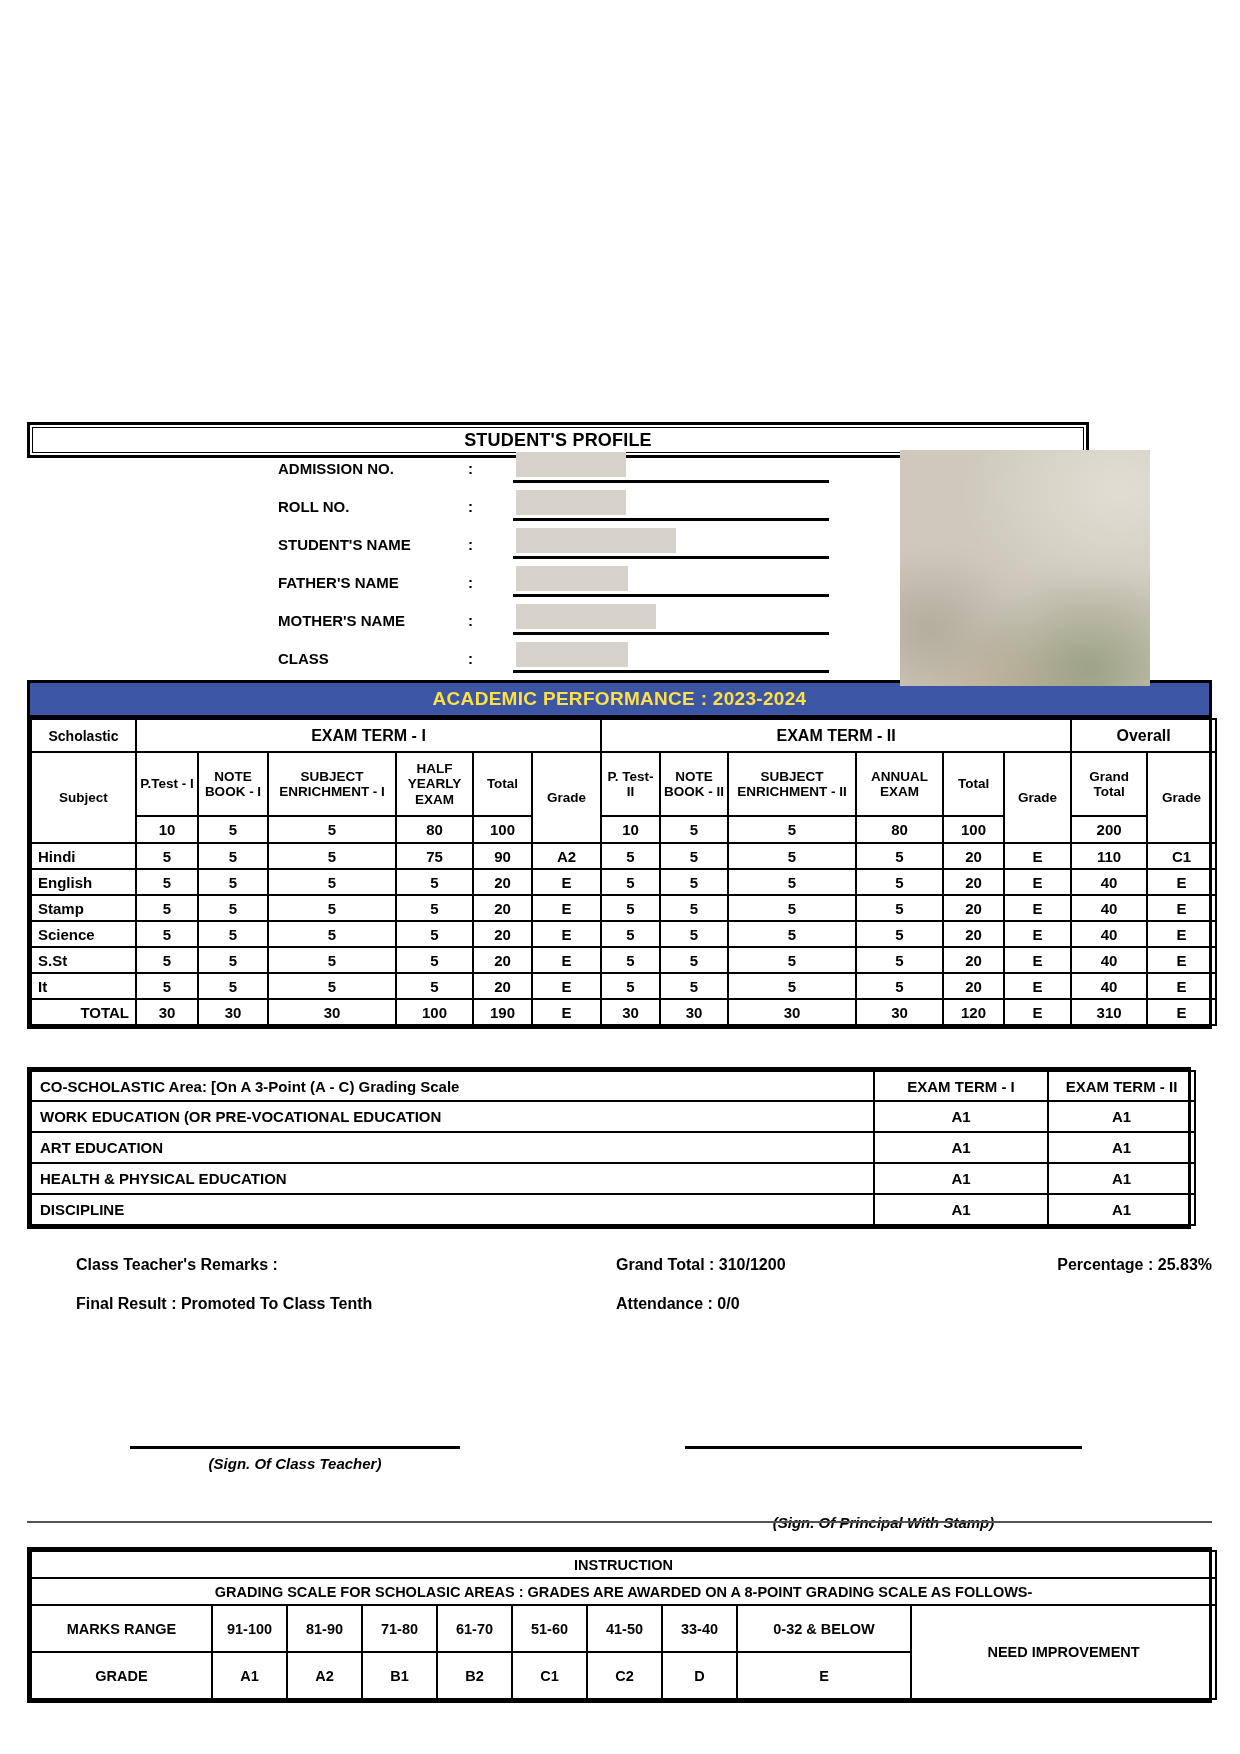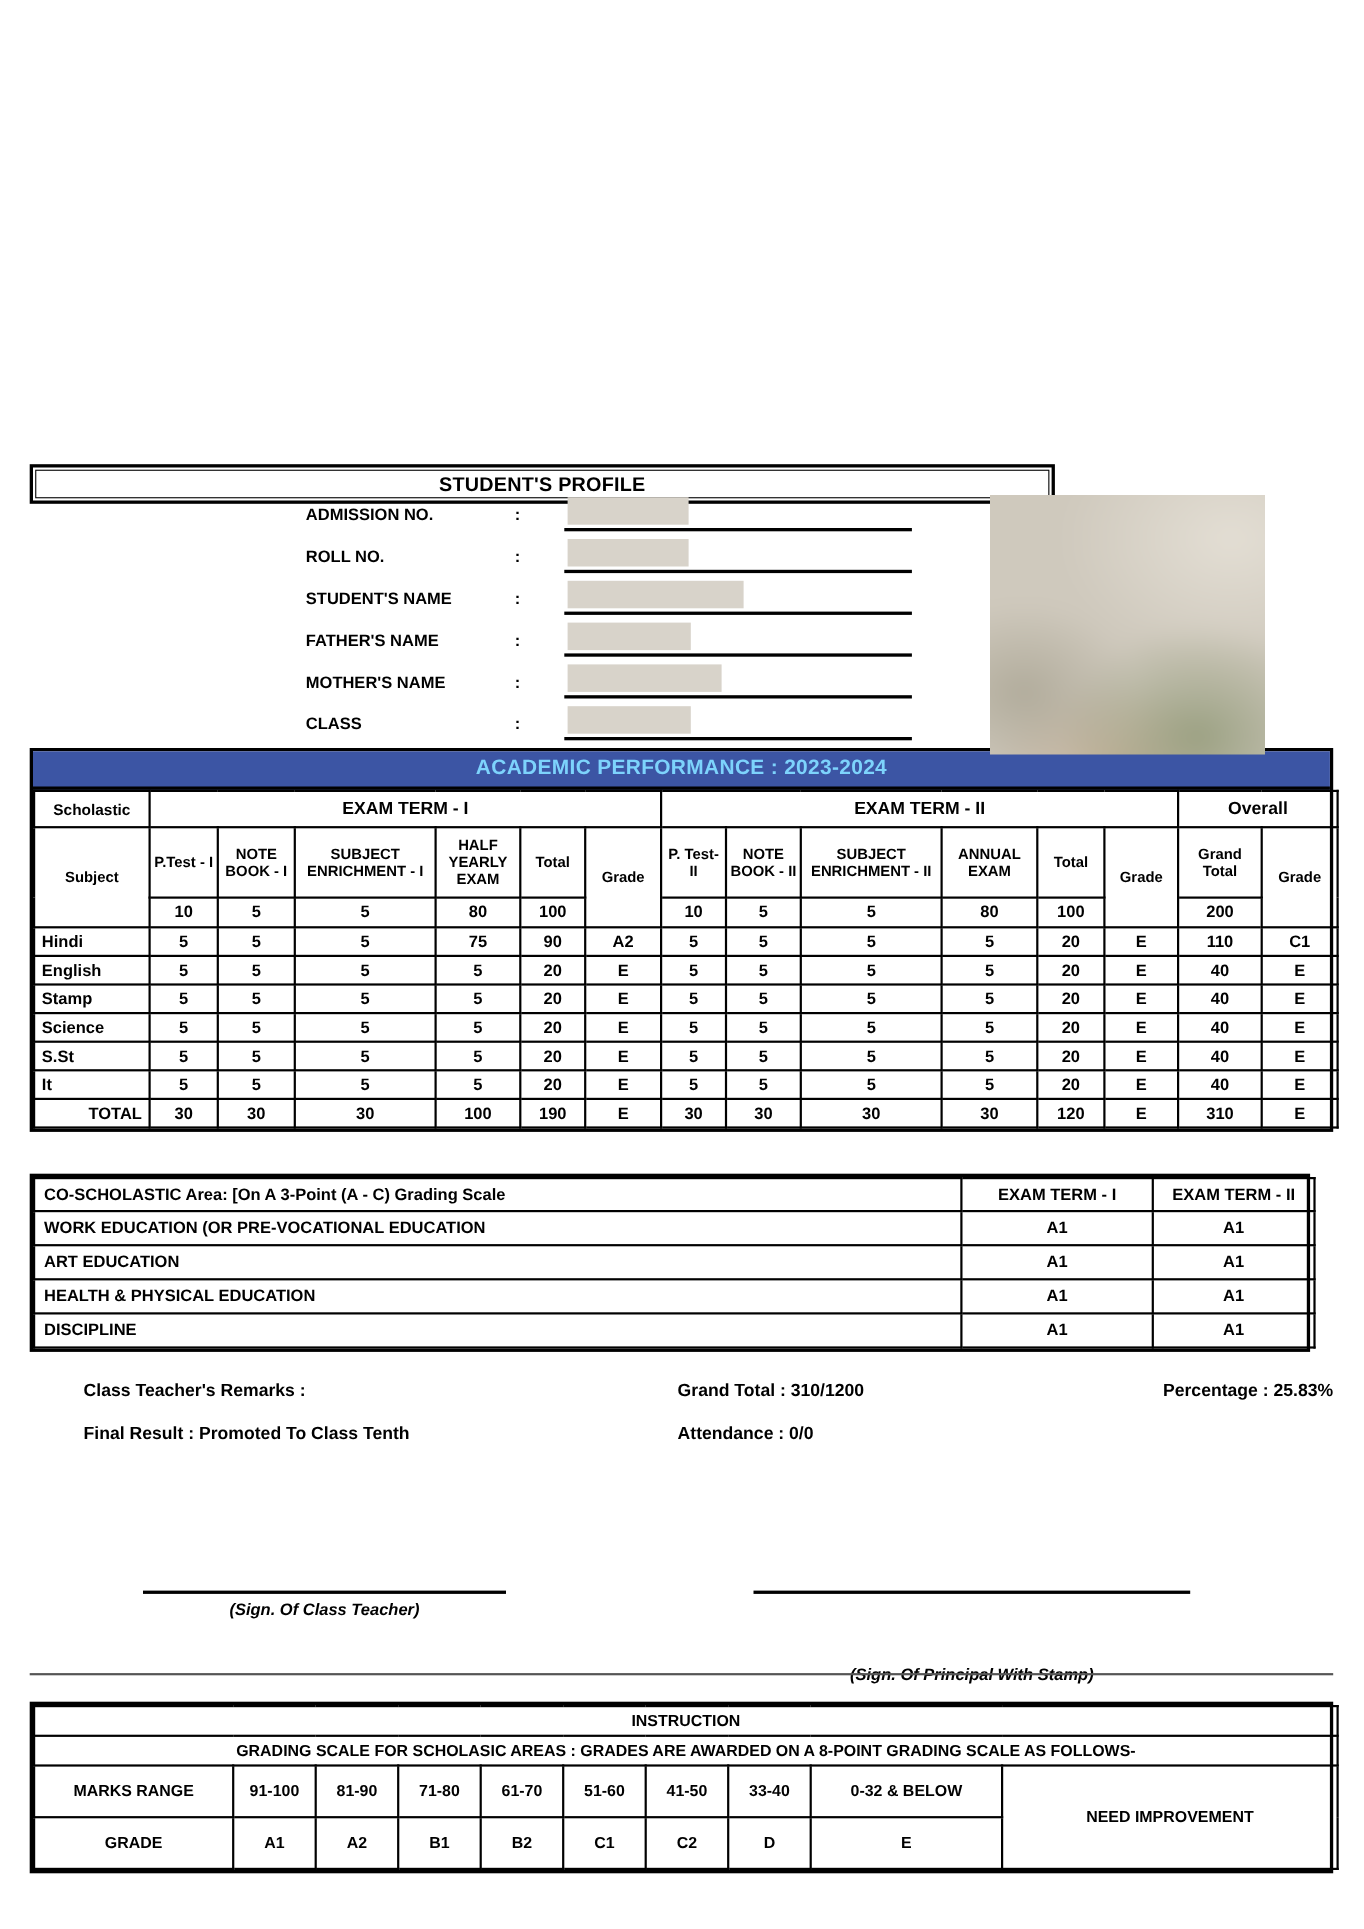--- a/index.html
+++ b/index.html
@@ -1,36 +1,36 @@
 <!DOCTYPE html>
 <html><head>
 <meta charset="utf-8">
 <style>
   html,body{margin:0;padding:0;background:#fff;}
   .page{position:relative;width:1240px;height:1754px;background:#fff;overflow:hidden;
         font-family:"Liberation Sans",sans-serif;font-weight:700;color:#000;}
   
-  .profile-box{position:absolute;left:27px;top:422px;width:932px;height:36px;border:3px solid #000;box-sizing:border-box;background:#fff;}
+  .profile-box{position:absolute;left:27px;top:422px;width:1062px;height:36px;border:3px solid #000;box-sizing:border-box;background:#fff;}
   .profile-box-inner{position:absolute;inset:2px;border:1px solid #000;display:flex;align-items:center;justify-content:center;font-size:18px;letter-spacing:.2px;}
   .field-label{position:absolute;left:278px;width:185px;font-size:15px;}
   .field-colon{position:absolute;left:468px;font-size:15px;}
   .field-line{position:absolute;left:513px;width:316px;height:3px;background:#000;}
   .field-redact{position:absolute;left:516px;height:25px;background:#d8d3ca;}
   
   .photo{position:absolute;left:900px;top:450px;width:250px;height:236px;overflow:hidden;z-index:3;}
   .photo-blur{position:absolute;inset:-22px;filter:blur(9px);
     background:
       radial-gradient(ellipse 60% 50% at 72% 86%, rgba(138,148,112,.75), rgba(138,148,112,0) 72%),
       radial-gradient(ellipse 50% 42% at 18% 72%, rgba(152,147,127,.55), rgba(152,147,127,0) 70%),
       radial-gradient(ellipse 70% 55% at 82% 22%, rgba(228,223,213,.95), rgba(228,223,213,0) 75%),
       radial-gradient(ellipse 55% 40% at 45% 97%, rgba(196,165,132,.55), rgba(196,165,132,0) 70%),
       #cfc9bd;}
   
   .acad{position:absolute;left:27px;top:680px;width:1185px;border:3px solid #000;box-sizing:border-box;background:#fff;}
-  .band{height:32px;background:#3c55a4;border-bottom:3px solid #000;color:#7dd3fc;display:flex;align-items:center;justify-content:center;font-size:19px;letter-spacing:.3px;}
+  .band{height:32px;background:#3c55a4;border-bottom:3px solid #000;color:#fde047;display:flex;align-items:center;justify-content:center;font-size:19px;letter-spacing:.3px;}
   table{border-collapse:collapse;table-layout:fixed;width:100%;}
   td,th{border:2px solid #000;text-align:center;vertical-align:middle;padding:1px 2px;box-sizing:border-box;overflow:hidden;}
   .acad td{font-size:15px;}
   .r-terms td{font-size:16px;height:33px;}
   .r-terms td.corner{font-size:14px;}
   .r-head td{font-size:13.5px;line-height:1.12;height:64px;}
   .r-max td{height:27px;}
   .r-body td{height:26px;}
   td.subj{text-align:left;padding-left:6px;}
   tr.total-row td.subj{text-align:right;padding-right:6px;}

